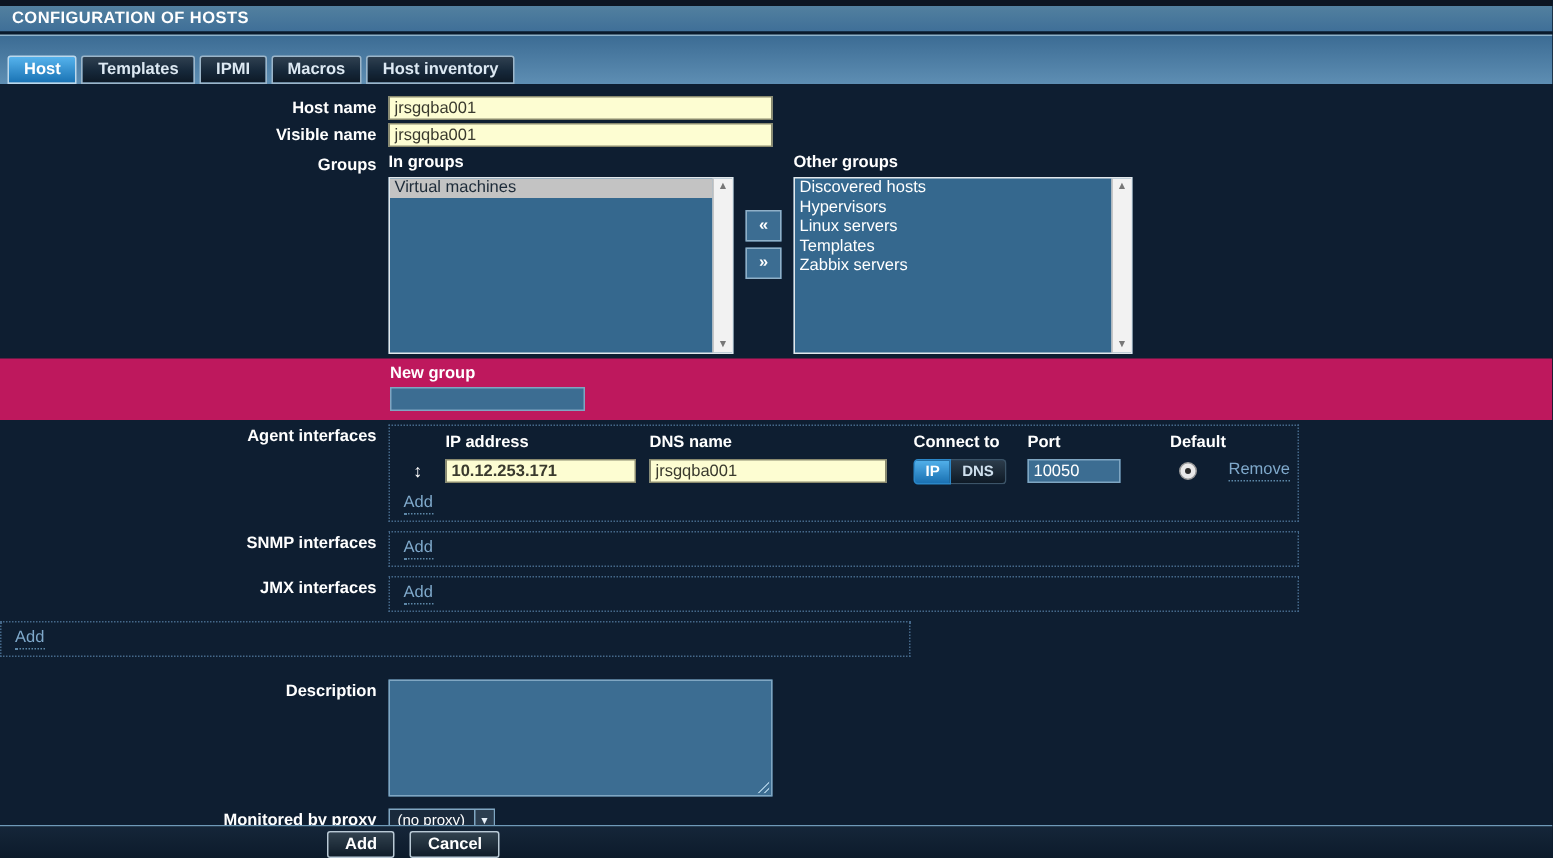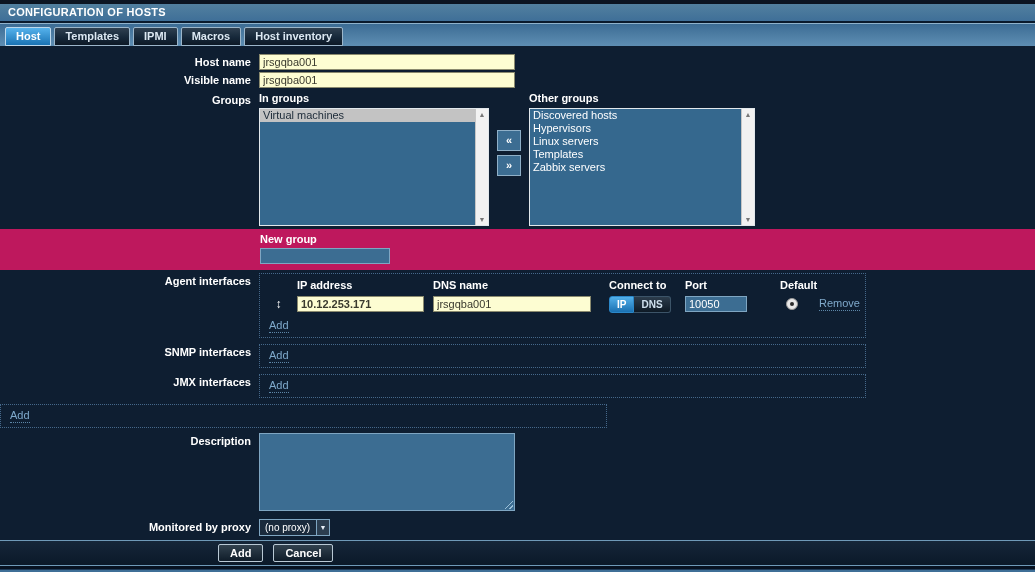--- a/index.html
+++ b/index.html
@@ -12,21 +12,21 @@
   }
   .top-strip { height:4px; background:#0c1522; }
   .title-bar {
     height:17px; padding-left:8px;
     background:linear-gradient(180deg,#52809f,#3f6f98);
     color:#fff; font-weight:bold; line-height:17px; letter-spacing:.3px;
   }
   .sep-dark { height:2px; background:#0a1a2c; }
   .sep-light { height:1px; background:#8fb3cc; }
   .tab-strip {
-    height:22px; padding-left:5px;
+    height:32px; padding-left:5px;
     background:linear-gradient(180deg,#3c6c94,#5e8eb3);
     display:flex; align-items:flex-end; gap:3px;
   }
   .tab {
     height:19px; padding:0 10px; line-height:17px;
     font-weight:bold; color:#dce8f2; cursor:pointer;
     border:1px solid #9cb6ca; border-radius:2px 2px 0 0;
     background:linear-gradient(180deg,#2f4050 0%,#16283a 55%,#0d1926 100%);
   }
   .tab.active {
@@ -117,21 +117,21 @@
   .footer {
     height:24px; background:linear-gradient(180deg,#152639,#0b1929);
     display:flex; align-items:center; padding-left:218px; gap:10px;
   }
   .btn {
     background:linear-gradient(180deg,#32424f,#0f1c29);
     border:1px solid #b9c9d5; border-radius:2px;
     color:#fff; font-weight:bold; font-size:11px; padding:2px 11px; cursor:pointer; font-family:inherit;
   }
   .bottom-strip { height:6px; background:linear-gradient(180deg,#071221 0 3px,#1d3a57 3px 4px,#3f6f97 4px 6px); }
-  .mt3 { margin-top:3px; } .mt5 { margin-top:5px; } .mt6 { margin-top:6px; } .mt8 { margin-top:8px; }
+  .mt3 { margin-top:3px; } .mt5 { margin-top:15px; } .mt6 { margin-top:6px; } .mt8 { margin-top:8px; }
 </style>
 </head>
 <body>
 
 <div>
 
   <div class="top-strip"></div>
 
   <div class="title-bar">
     <span>CONFIGURATION OF HOSTS</span>

